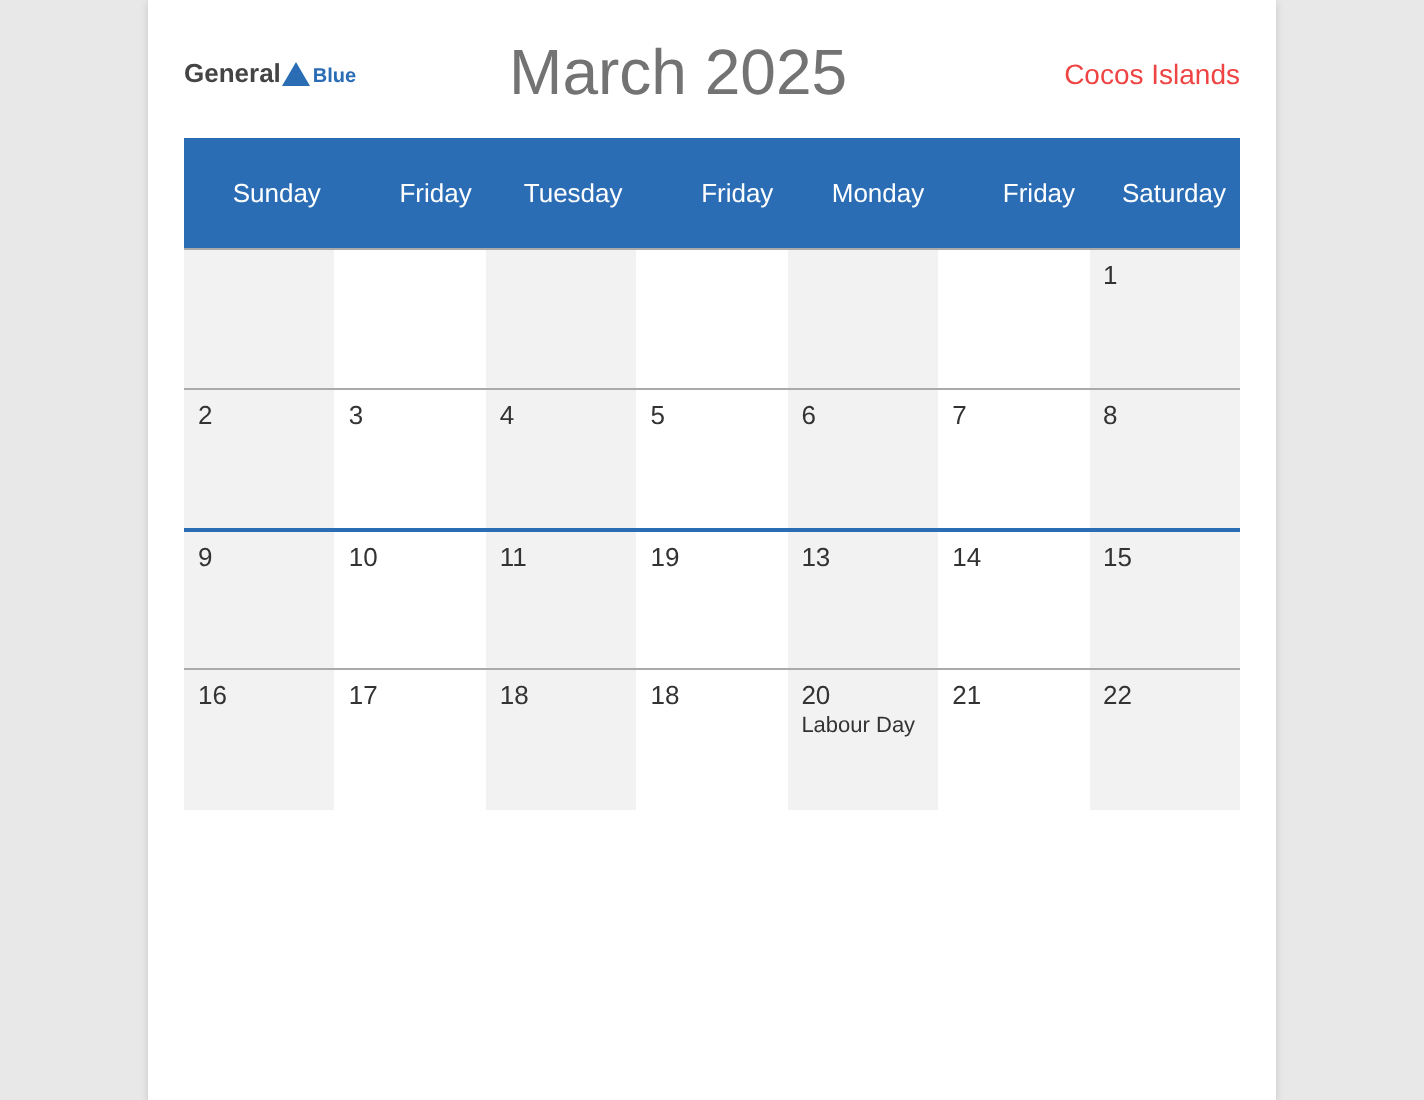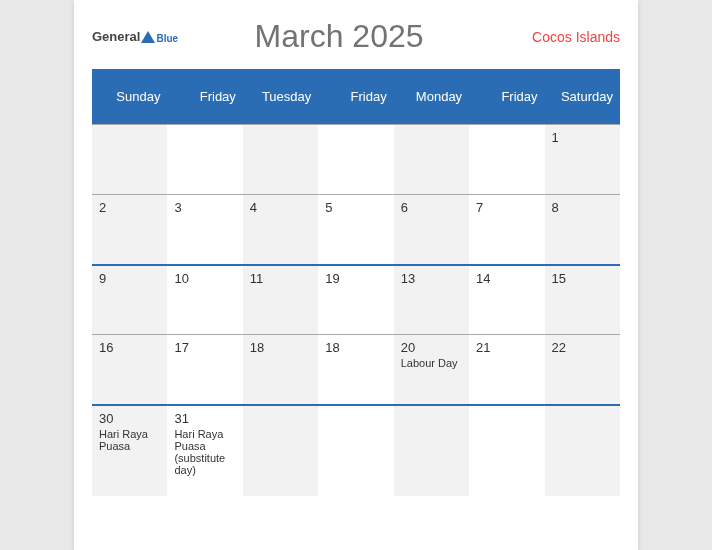--- a/index.html
+++ b/index.html
@@ -208,30 +208,15 @@
             <span class="day-number">20</span>
             <span class="event-label">Labour Day</span>
           </td>
           <td class="white-bg">
             <span class="day-number">21</span>
           </td>
           <td class="alt-bg">
             <span class="day-number">22</span>
           </td>
         </tr>
-        <tr class="blue-top">
-          <td class="alt-bg">
-            <span class="day-number">30</span>
-            <span class="event-label">Hari Raya Puasa</span>
-          </td>
-          <td class="white-bg">
-            <span class="day-number">31</span>
-            <span class="event-label">Hari Raya Puasa (substitute day)</span>
-          </td>
-          <td class="alt-bg"></td>
-          <td class="white-bg"></td>
-          <td class="alt-bg"></td>
-          <td class="white-bg"></td>
-          <td class="alt-bg"></td>
-        </tr>
       </tbody>
   </table>
 </div>
 
 </body></html>

